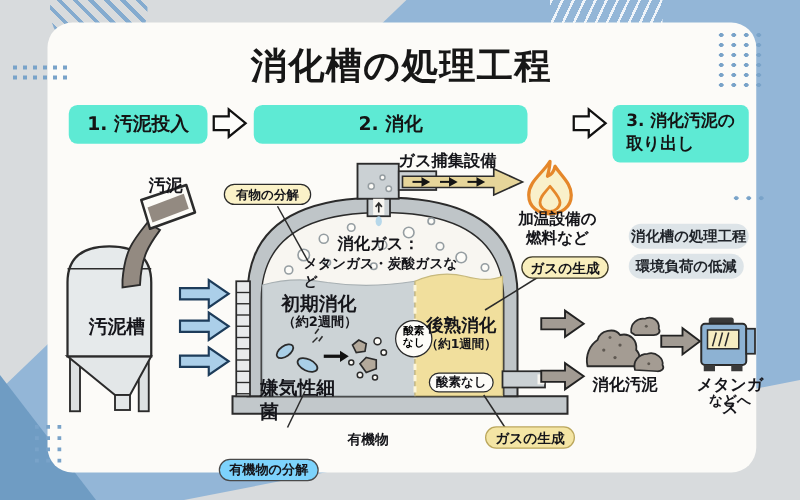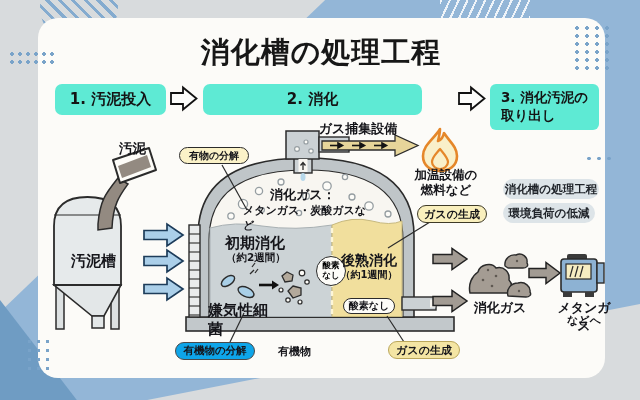--- a/index.html
+++ b/index.html
@@ -47,21 +47,21 @@
   .step2{left:203px;top:84px;width:219px;height:31px;font-size:15px;}
   .step3{left:490px;top:84px;width:109px;height:46px;font-size:13.5px;line-height:1.3;border-radius:6px;}
   .pre{white-space:pre-line;}
   svg.scene{left:0;top:0;z-index:2;pointer-events:none;}
   .lbl{position:absolute;font-weight:bold;color:#15151a;z-index:3;}
   .pill{
     position:absolute;display:flex;align-items:center;justify-content:center;
     font-weight:bold;color:#15151a;border-radius:10px;z-index:3;box-sizing:border-box;
   }
   .pill-callout-y{background:#fbf2c8;border:1.6px solid #2b2b2b;font-size:10px;}
-  .pill-callout-w{background:#0ea5e9;border:1.6px solid #4a4a4a;font-size:10.5px;}
+  .pill-callout-w{background:#7dd3fc;border:1.6px solid #4a4a4a;font-size:10.5px;margin-top:25px;}
   .pill-gas-r{background:#f9efbd;border:1.6px solid #3f3b28;font-size:11px;}
   .pill-gas-b{background:#f4e5a4;border:1.6px solid #bba75c;font-size:11px;}
   .pill-oxy{background:#fdfcf8;border:1.6px solid #2b2b2b;font-size:10px;border-radius:9px;}
   .pill-benefit{background:#dde4e8;font-size:11.5px;border-radius:10px;color:#20242a;}
   .badge-oxy{
     position:absolute;z-index:3;width:30px;height:30px;border-radius:50%;
     background:#fdfcf8;border:1.6px solid #2b2b2b;box-sizing:border-box;
     font-size:8.5px;font-weight:bold;line-height:1.15;text-align:center;
     display:flex;align-items:center;justify-content:center;
   }
@@ -276,15 +276,15 @@
 <div class="pill pill-callout-w" style="left:175px;top:342px;width:80px;height:18px;">有機物の分解</div>
 <div class="pill pill-gas-r" style="left:417px;top:205px;width:70px;height:18px;">ガスの生成</div>
 <div class="pill pill-gas-b" style="left:388px;top:341px;width:72px;height:18px;">ガスの生成</div>
 
 <div class="lbl pre" style="left:408px;top:168px;width:76px;text-align:center;font-size:12.5px;line-height:1.2;font-family:Liberation Serif, serif;">加温設備の
 燃料など</div>
 
 <div class="pill pill-benefit" style="left:503px;top:179px;width:96px;height:20px;">消化槽の処理工程</div>
 <div class="pill pill-benefit" style="left:503px;top:203px;width:92px;height:20px;">環境負荷の低減</div>
 
-<div class="lbl" style="left:468px;top:299px;width:64px;text-align:center;font-size:13px;">消化ガス</div>
+<div class="lbl" style="left:468px;top:299px;width:64px;text-align:center;font-size:13px;">消化汚泥</div>
 <div class="lbl" style="left:552px;top:299px;width:64px;text-align:center;font-size:13px;">メタンガス</div>
 <div class="lbl" style="left:552px;top:313px;width:64px;text-align:center;font-size:11px;">などへ</div>
 
 </body></html>

